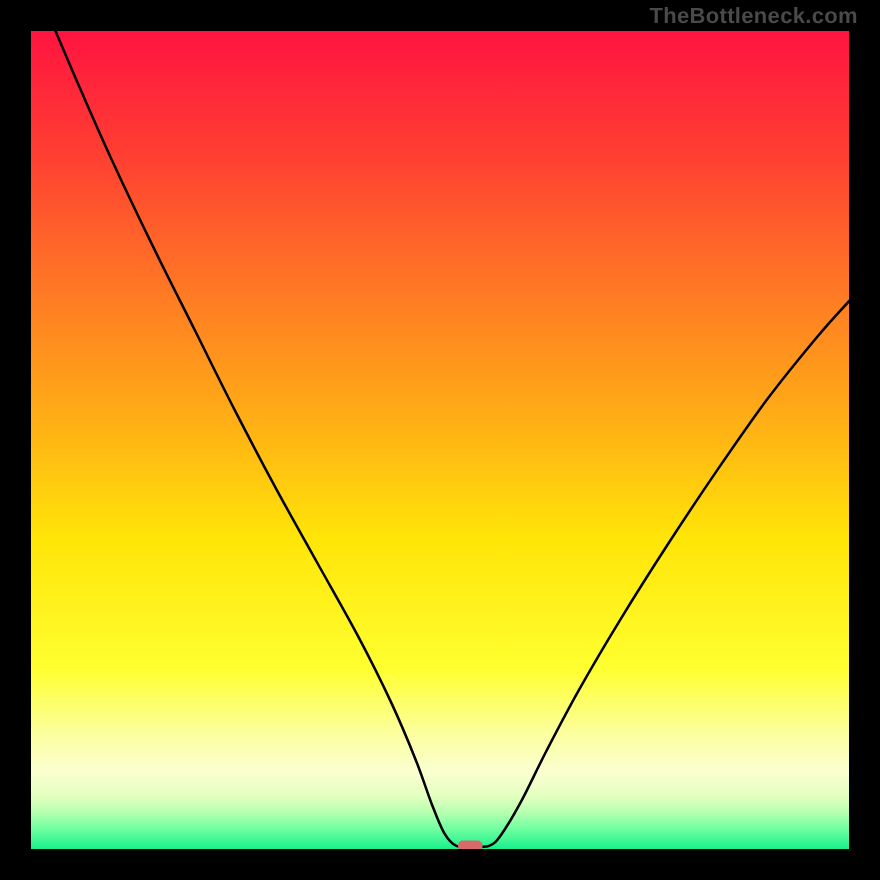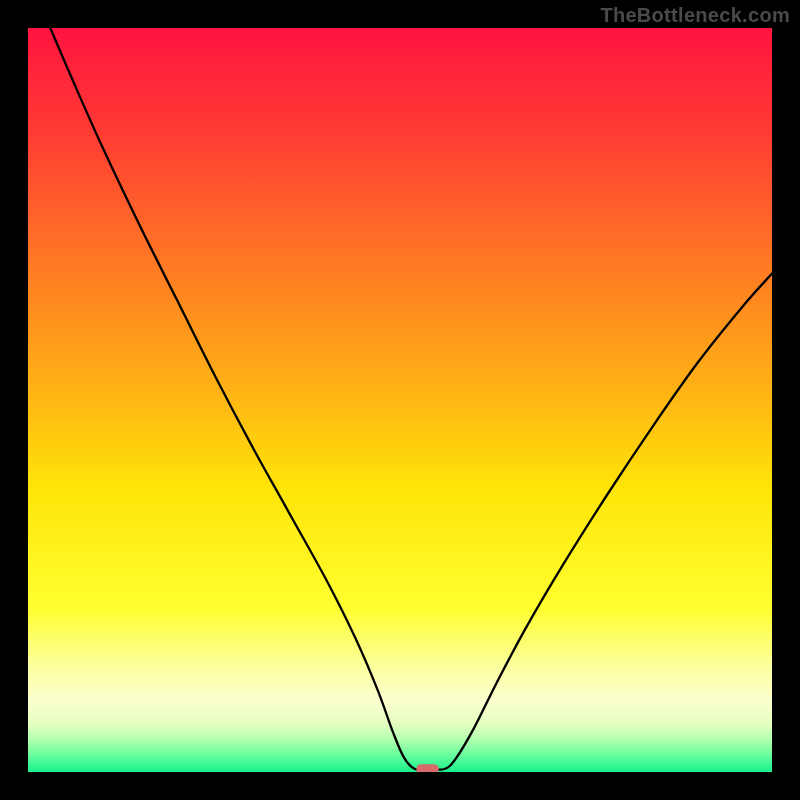--- a/index.html
+++ b/index.html
@@ -13,21 +13,21 @@
   }
   .frame {
     position: relative;
     width: 800px;
     height: 800px;
     background: #000;
   }
   .watermark {
     position: absolute;
     top: 4px;
-    right: 10px;
+    right: 20px;
     color: #4a4a4a;
     font-size: 20px;
     font-weight: 600;
     letter-spacing: 0.3px;
     z-index: 10;
   }
   .plot-area {
     position: absolute;
     left: 28px;
     top: 28px;

